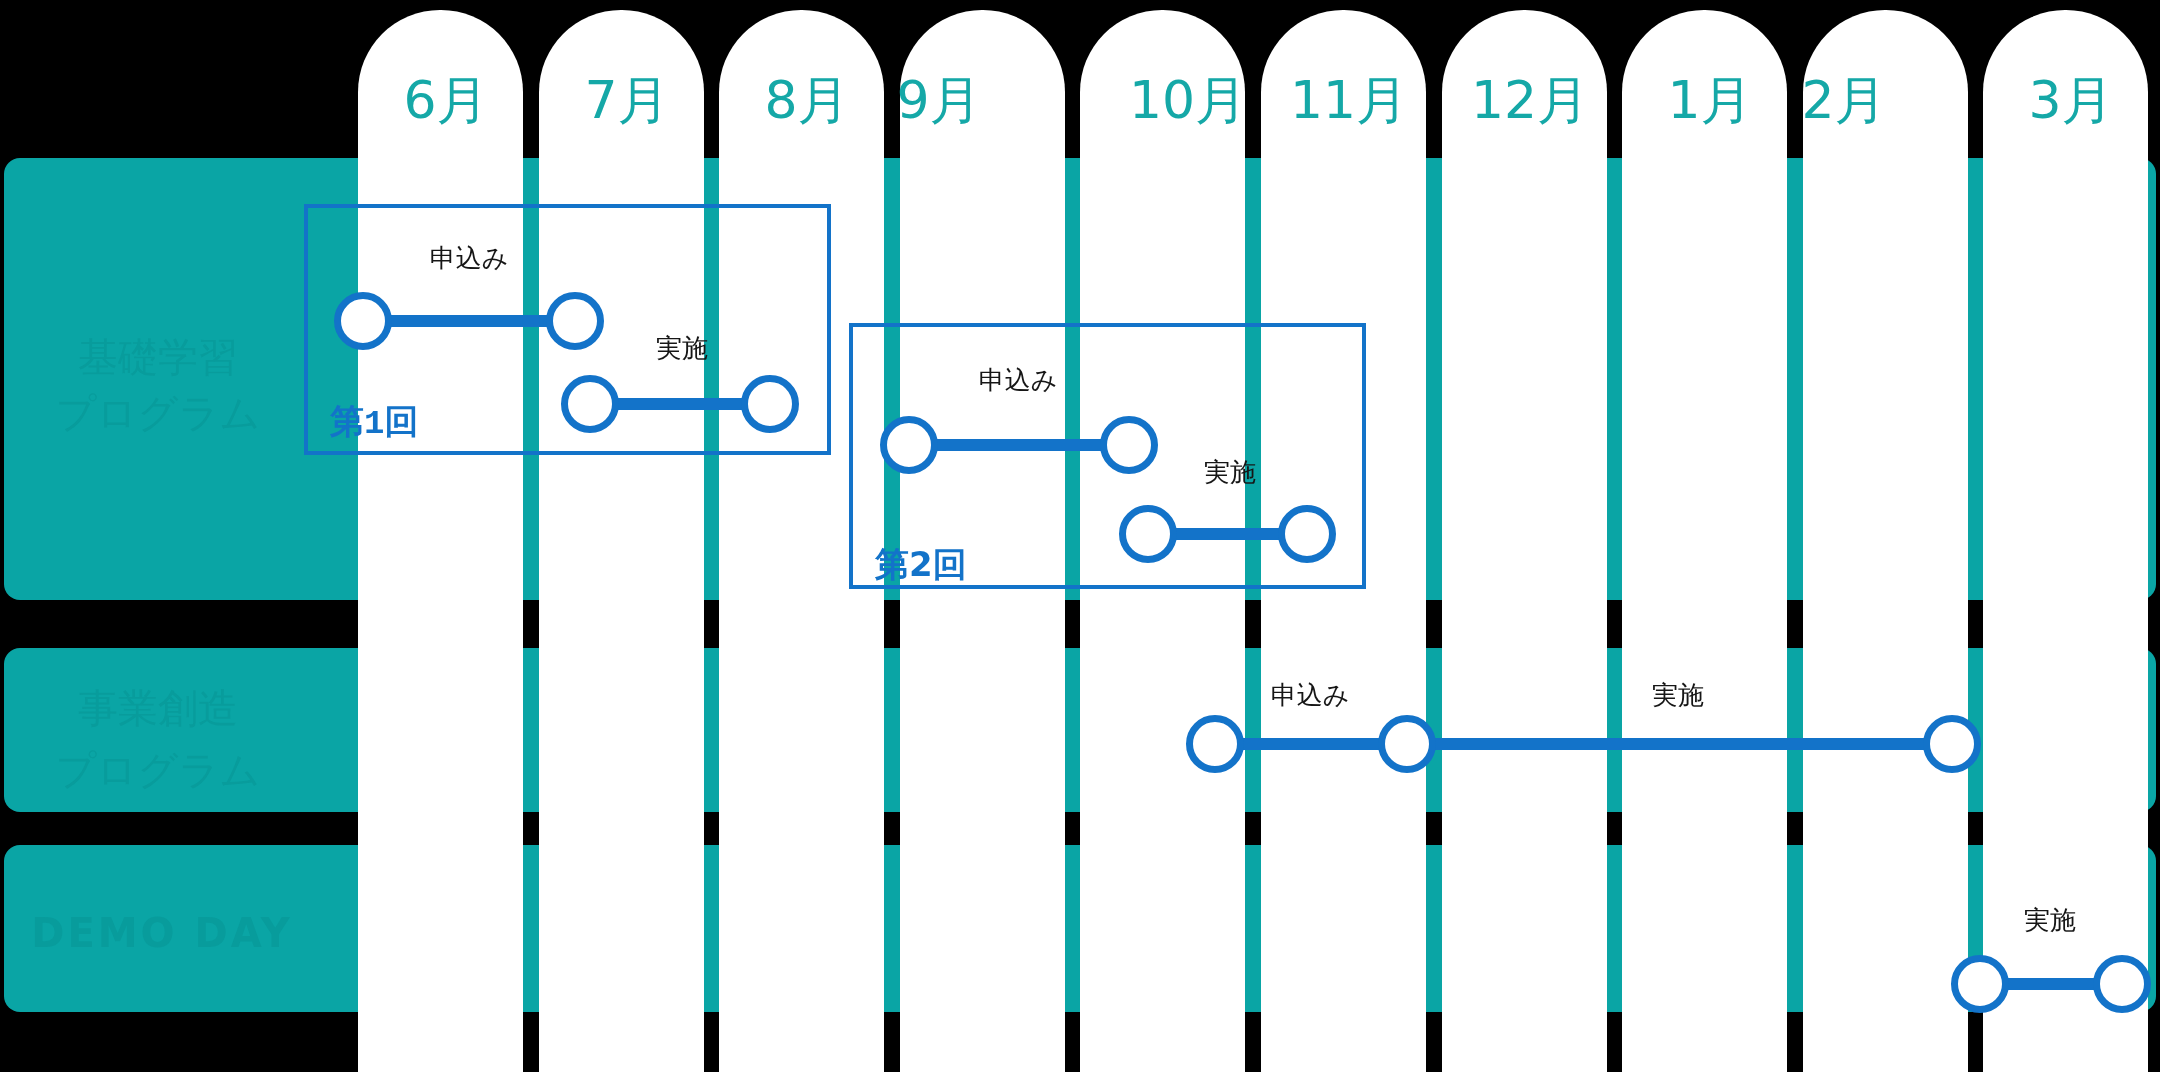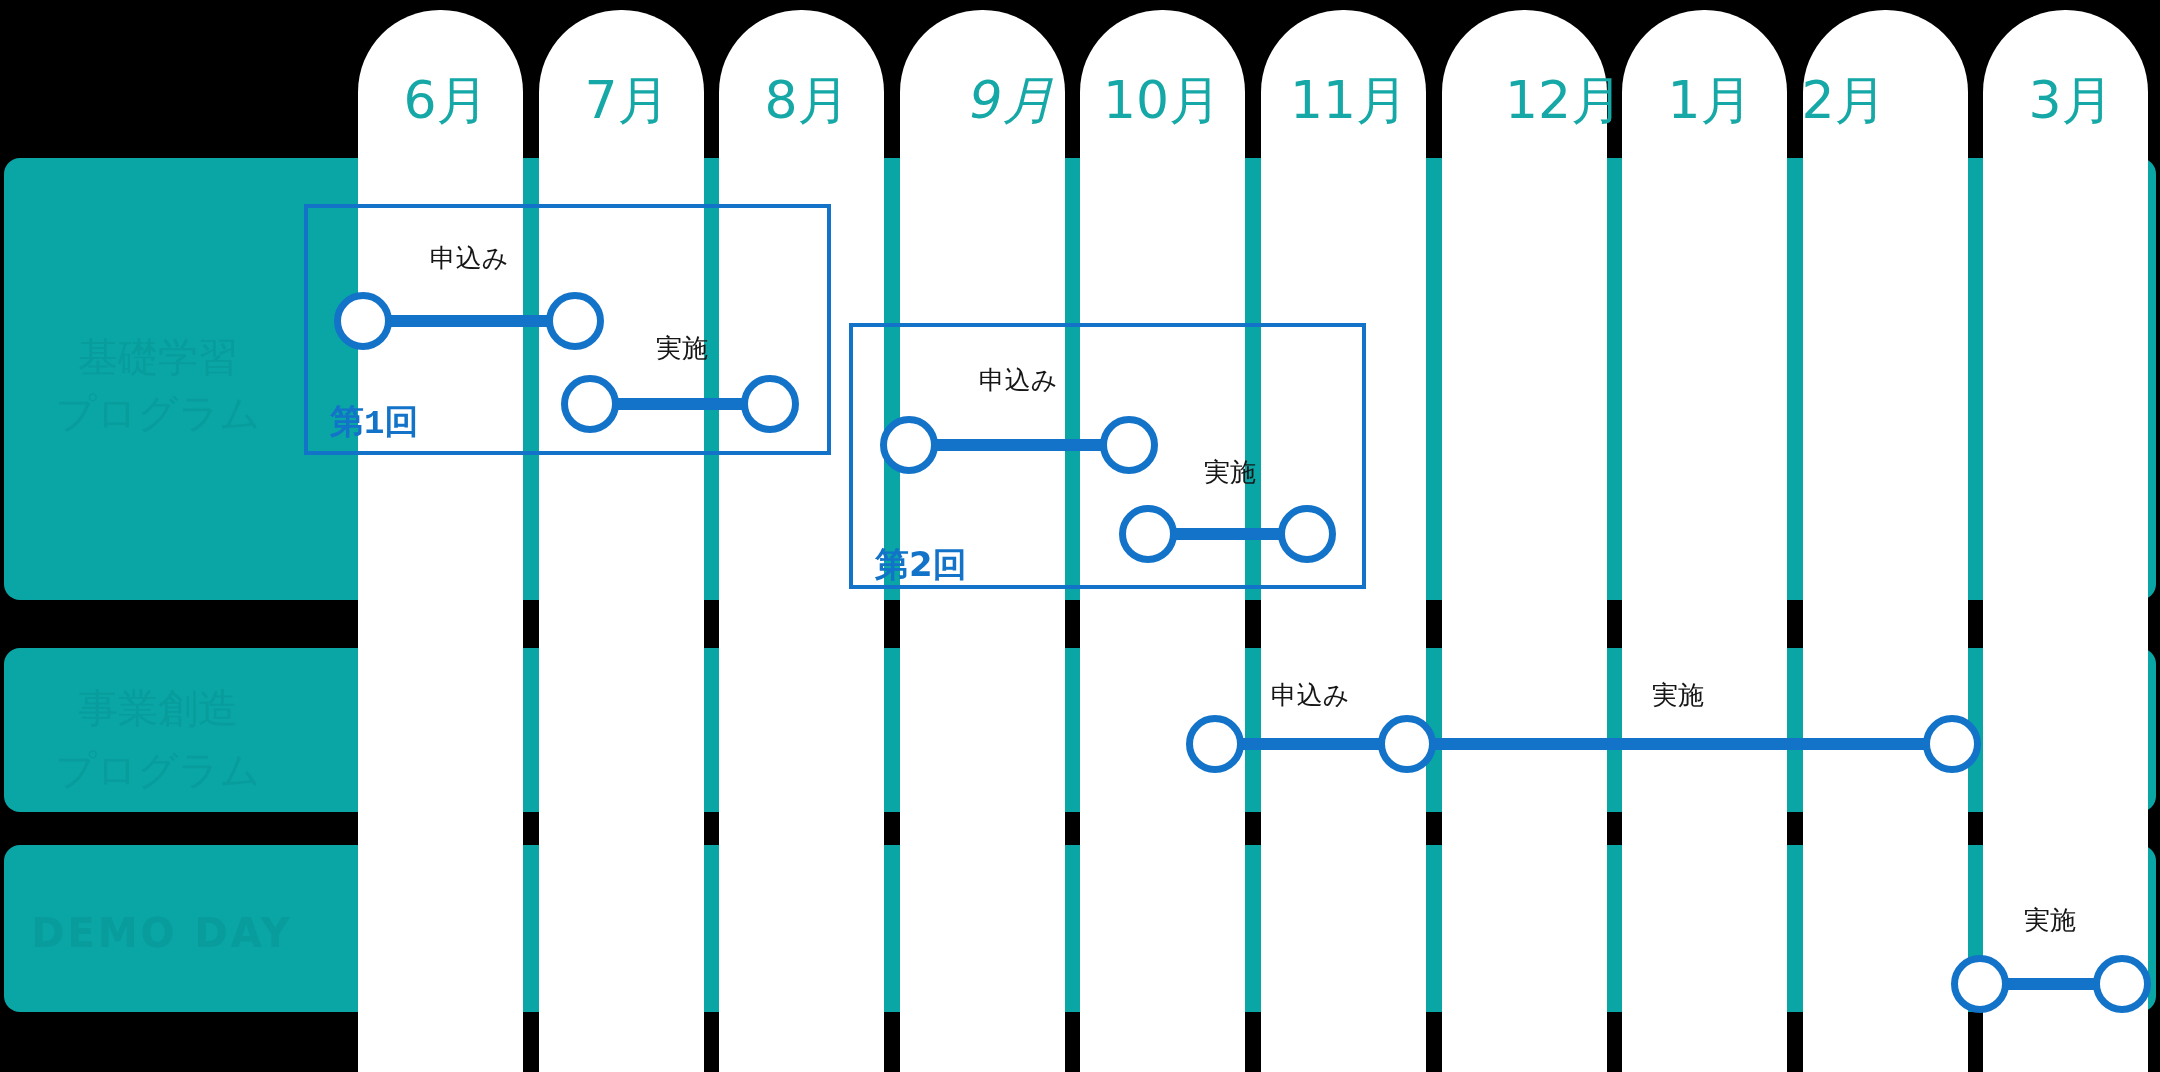--- a/index.html
+++ b/index.html
@@ -79,24 +79,24 @@
   <div class="pill" style="left:1080px;"></div>
   <div class="pill" style="left:1261px;"></div>
   <div class="pill" style="left:1442px;"></div>
   <div class="pill" style="left:1622px;"></div>
   <div class="pill" style="left:1803px;"></div>
   <div class="pill" style="left:1983px;"></div>
 
   <span class="month-label" style="left:358px;">6月</span>
   <span class="month-label" style="left:539px;">7月</span>
   <span class="month-label" style="left:719px;">8月</span>
-  <span class="month-label" style="left:924px;font-style:italic;">9月</span>
-  <span class="month-label" style="left:1074px;">10月</span>
+  <span class="month-label" style="left:851px;">9月</span>
+  <span class="month-label" style="left:1100px;">10月</span>
   <span class="month-label" style="left:1261px;">11月</span>
-  <span class="month-label" style="left:1442px;margin-left:34px;">12月</span>
+  <span class="month-label" style="left:1442px;">12月</span>
   <span class="month-label" style="left:1622px;">1月</span>
   <span class="month-label" style="left:1756px;">2月</span>
   <span class="month-label" style="left:1983px;">3月</span>
 
   <div class="session-box" id="box-round1"></div>
   <span class="seg-label" style="left:469px;top:258px;">申込み</span>
   <div class="tline" style="left:363px;top:321px;width:212px;"></div>
   <div class="dot" style="left:363px;top:321px;"></div>
   <div class="dot" style="left:575px;top:321px;"></div>
   <span class="seg-label" style="left:682px;top:348px;">実施</span>

